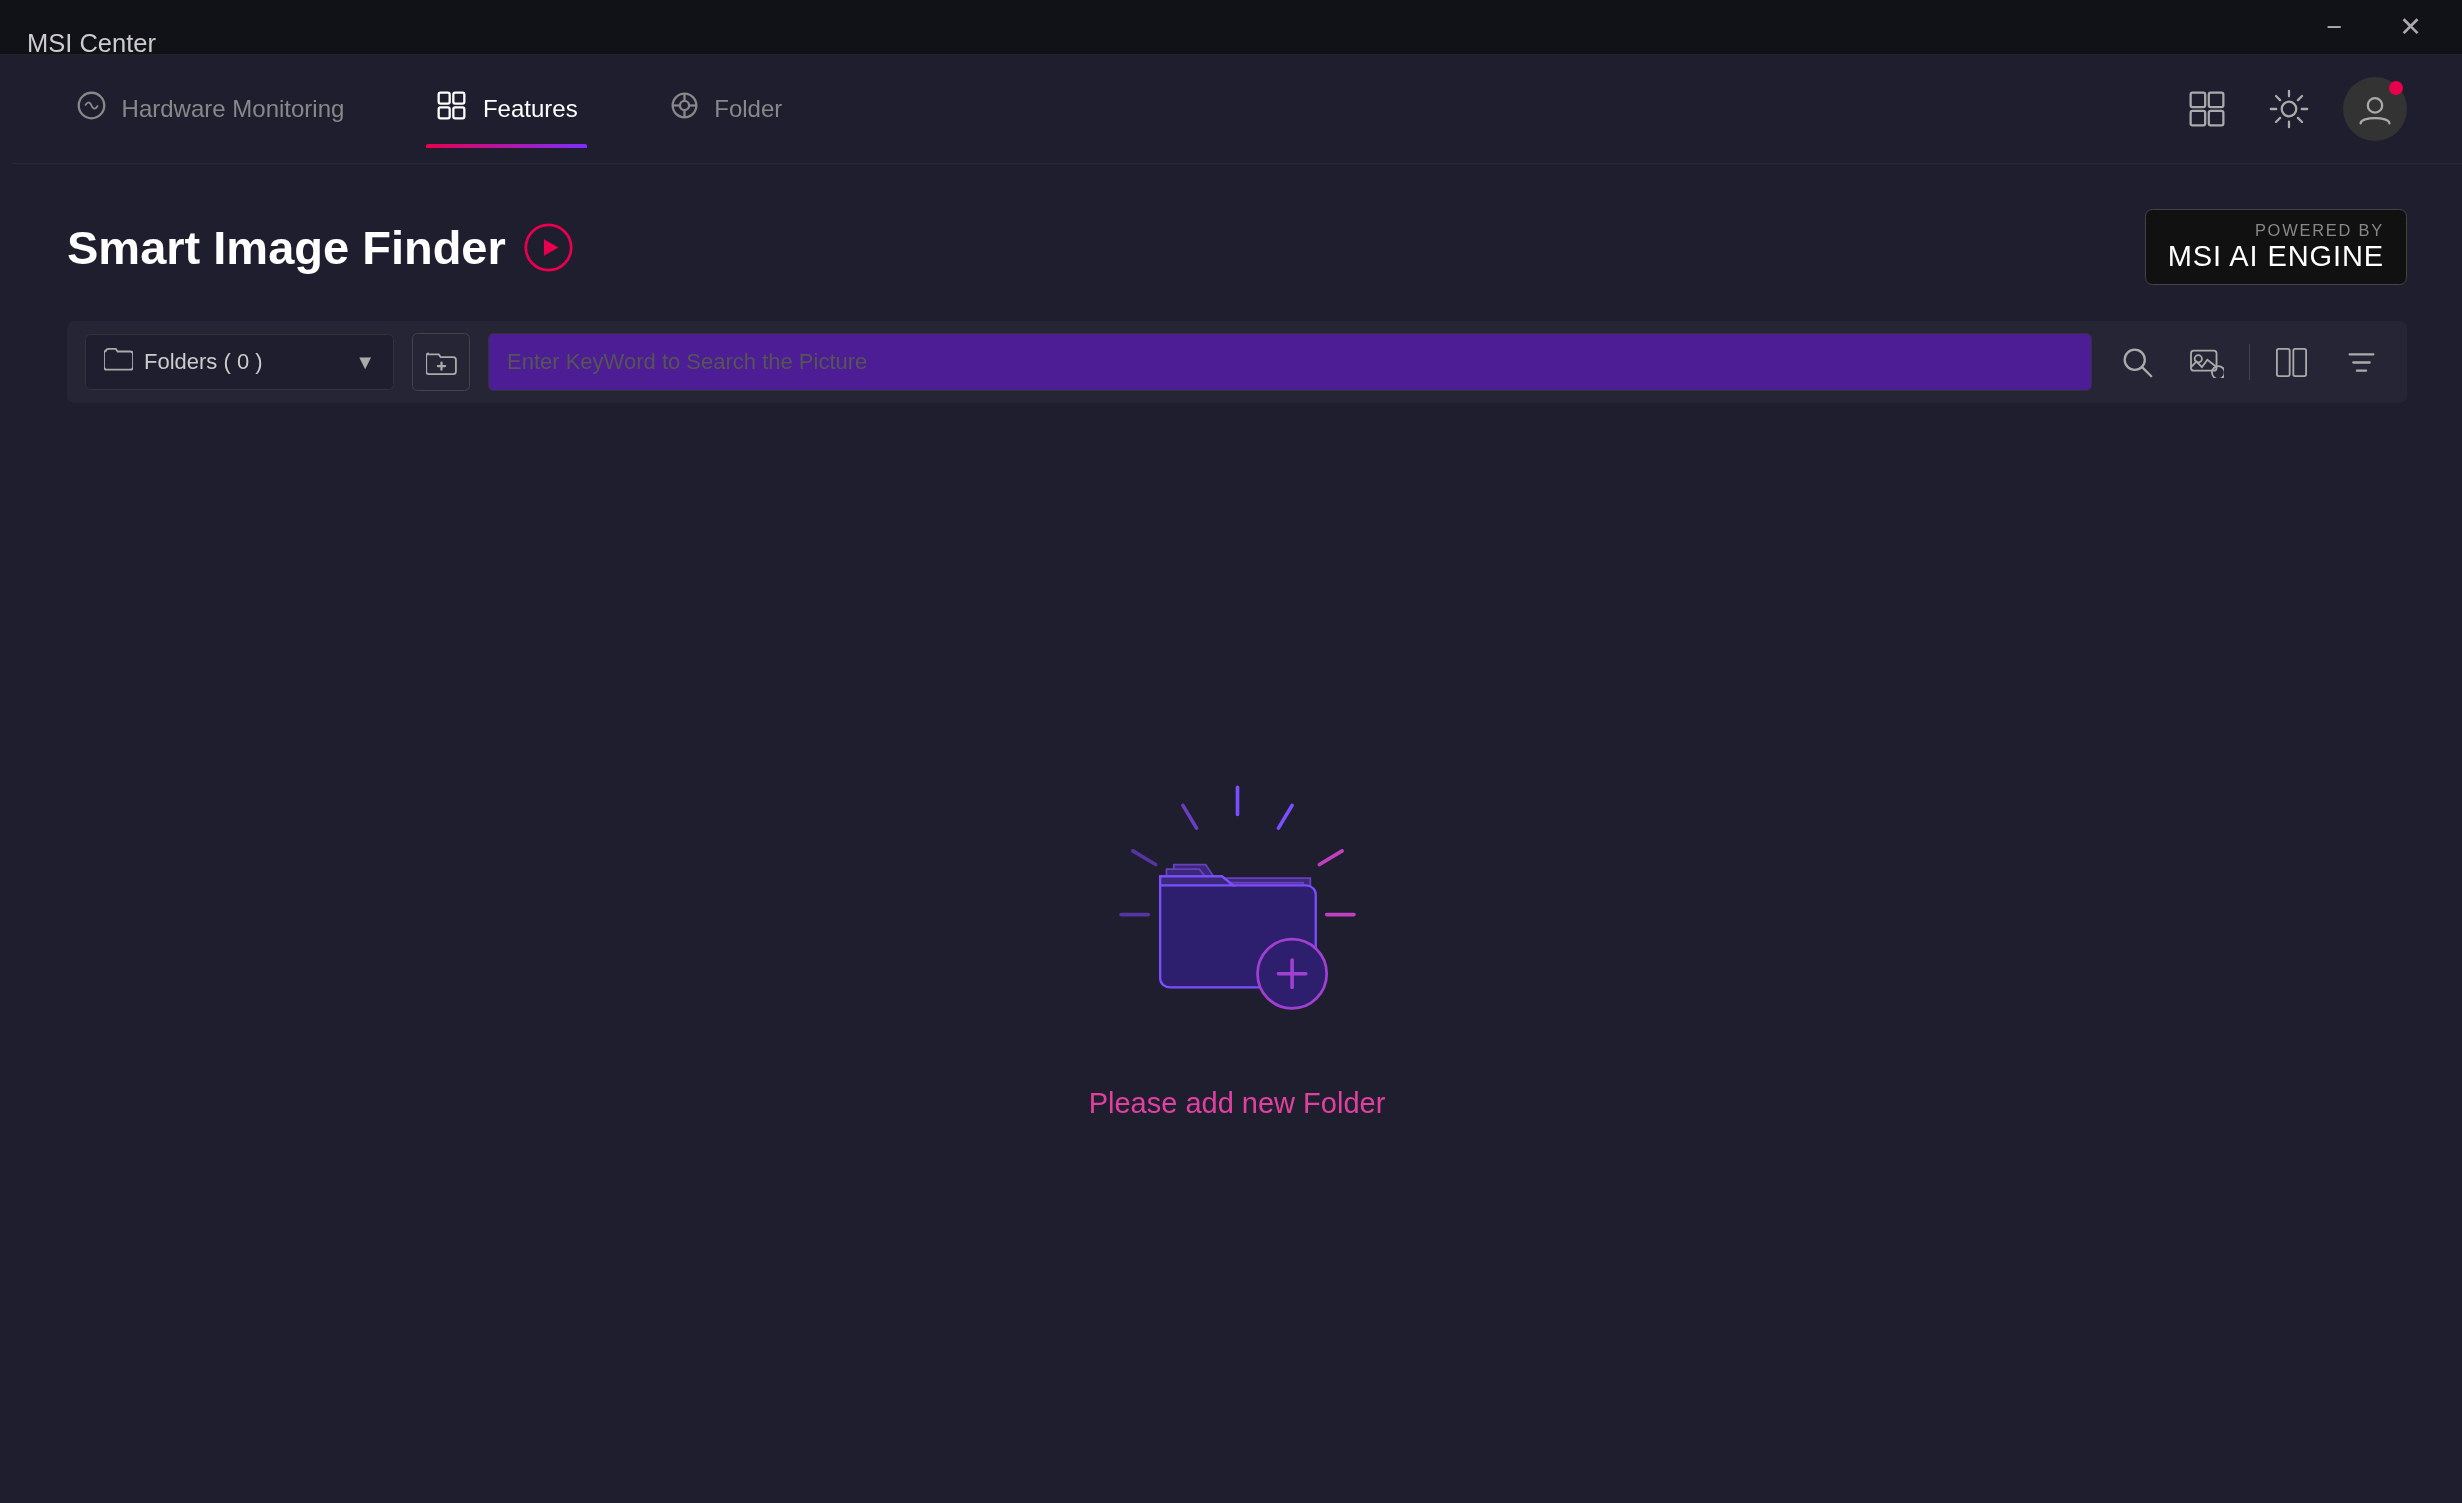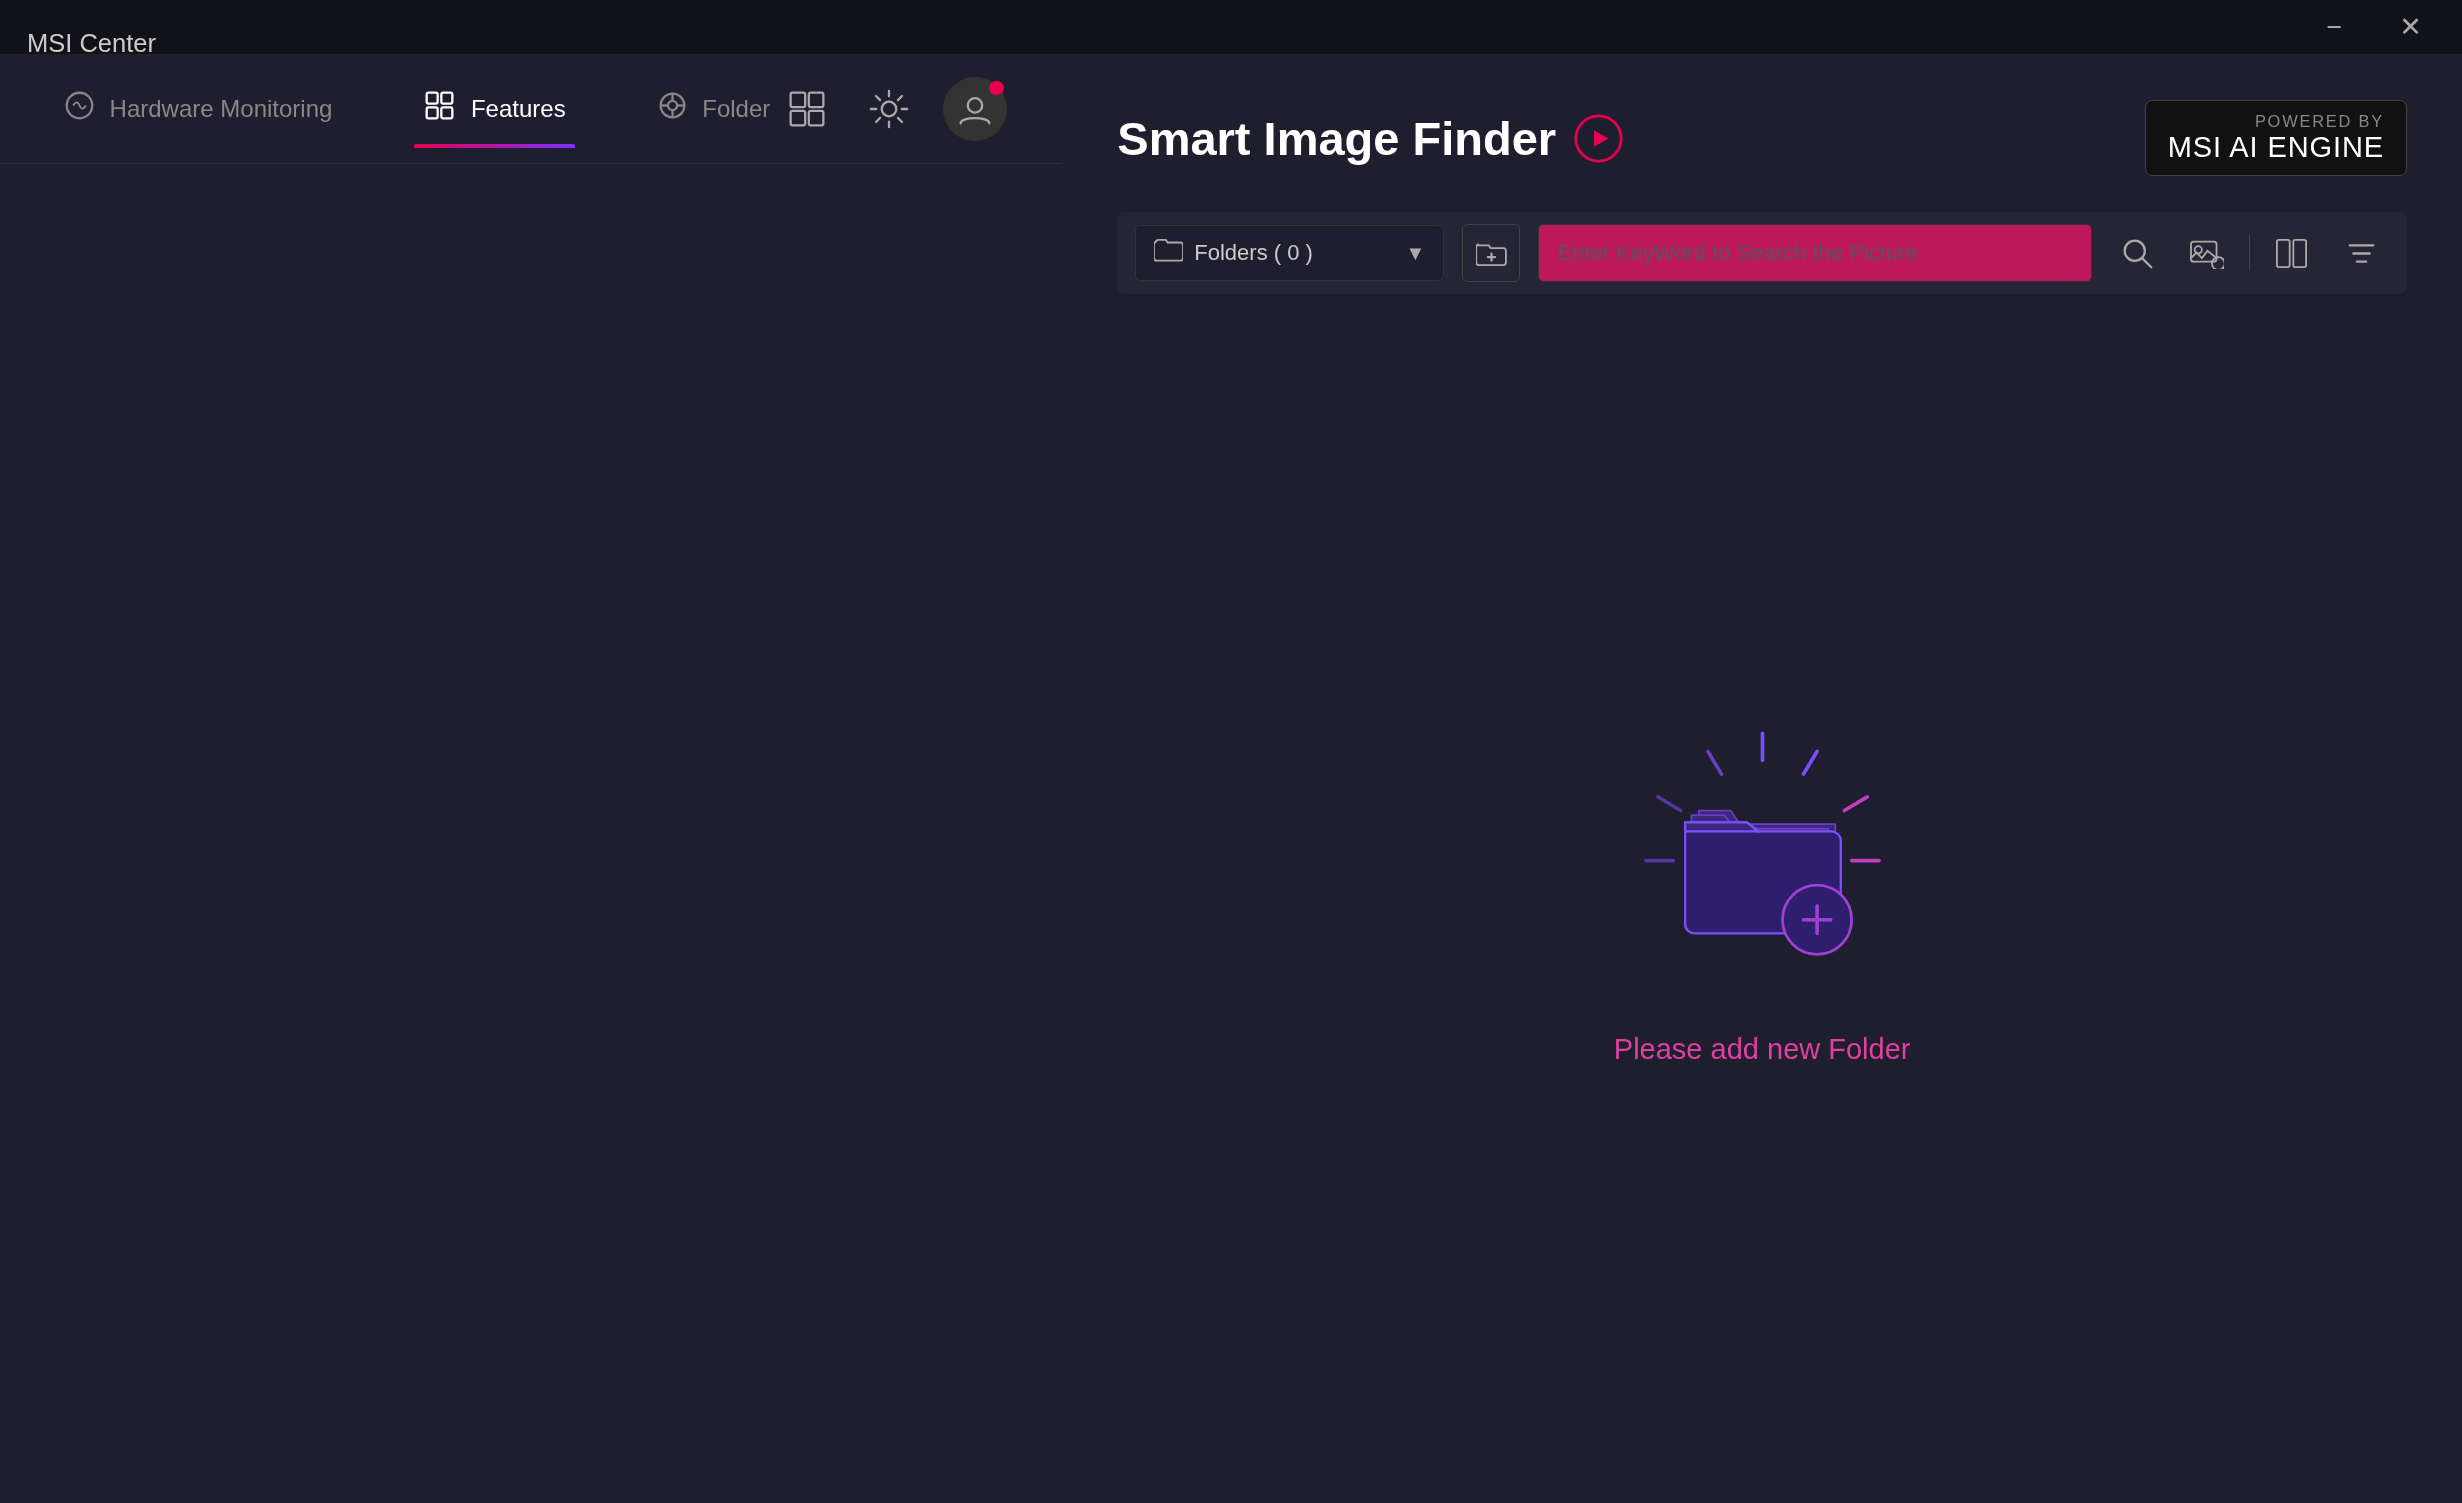--- a/index.html
+++ b/index.html
@@ -52,21 +52,22 @@
       align-items: center;
       justify-content: center;
     }
 
     
     .window {
       background: #1e1e2e;
       width: 100%;
       height: calc(100% - 55px);
       display: flex;
-      flex-direction: row;
+      flex-direction: column;
+      padding-left: 12px;
     }
 
     
     .nav-bar {
       background: #1e1e2e;
       height: 109px;
       display: flex;
       align-items: center;
       padding: 0 55px;
       border-bottom: 0.9px solid #2a2a3a;
@@ -267,21 +268,21 @@
       justify-content: center;
       cursor: pointer;
       color: #aaa;
       font-size: 25.5px;
     }
 
     .search-bar {
       flex: 1;
       display: flex;
       align-items: center;
-      background: #be185d;
+      background: #4c1d95;
       border: 0.9px solid #333;
       border-radius: 5.5px;
       height: 58px;
       padding: 0 18px;
     }
 
     .search-input {
       flex: 1;
       background: none;
       border: none;

